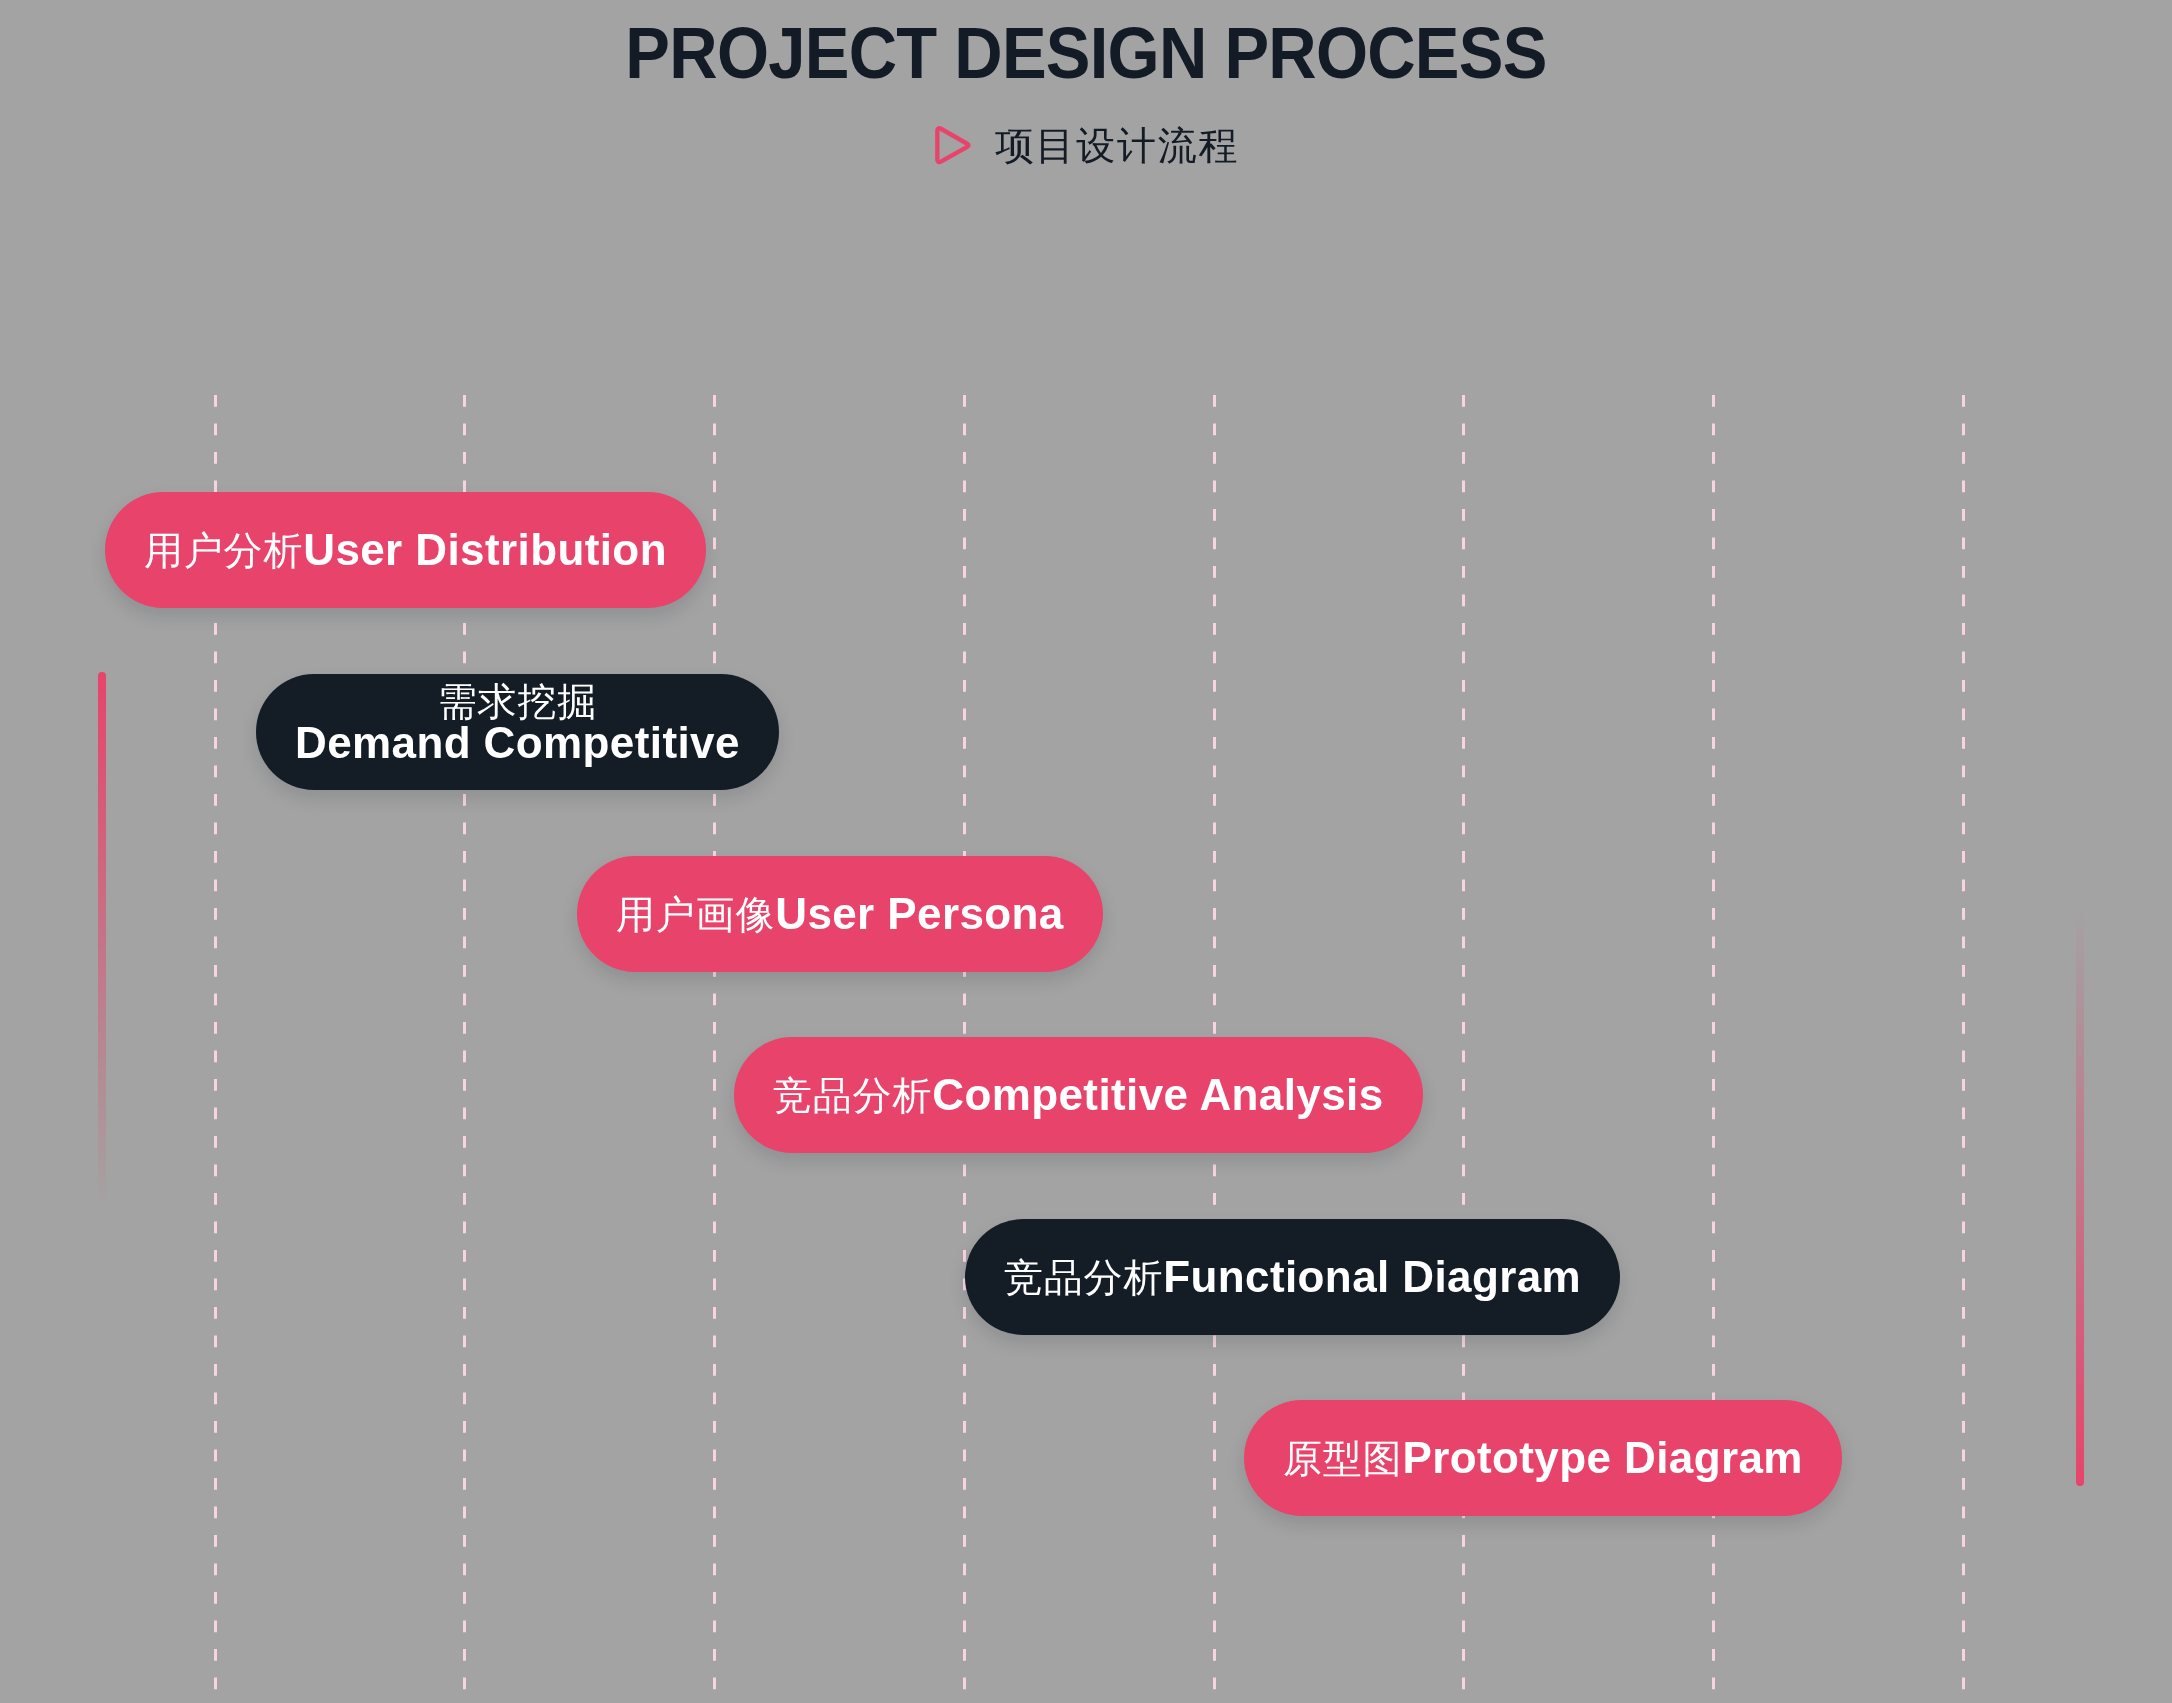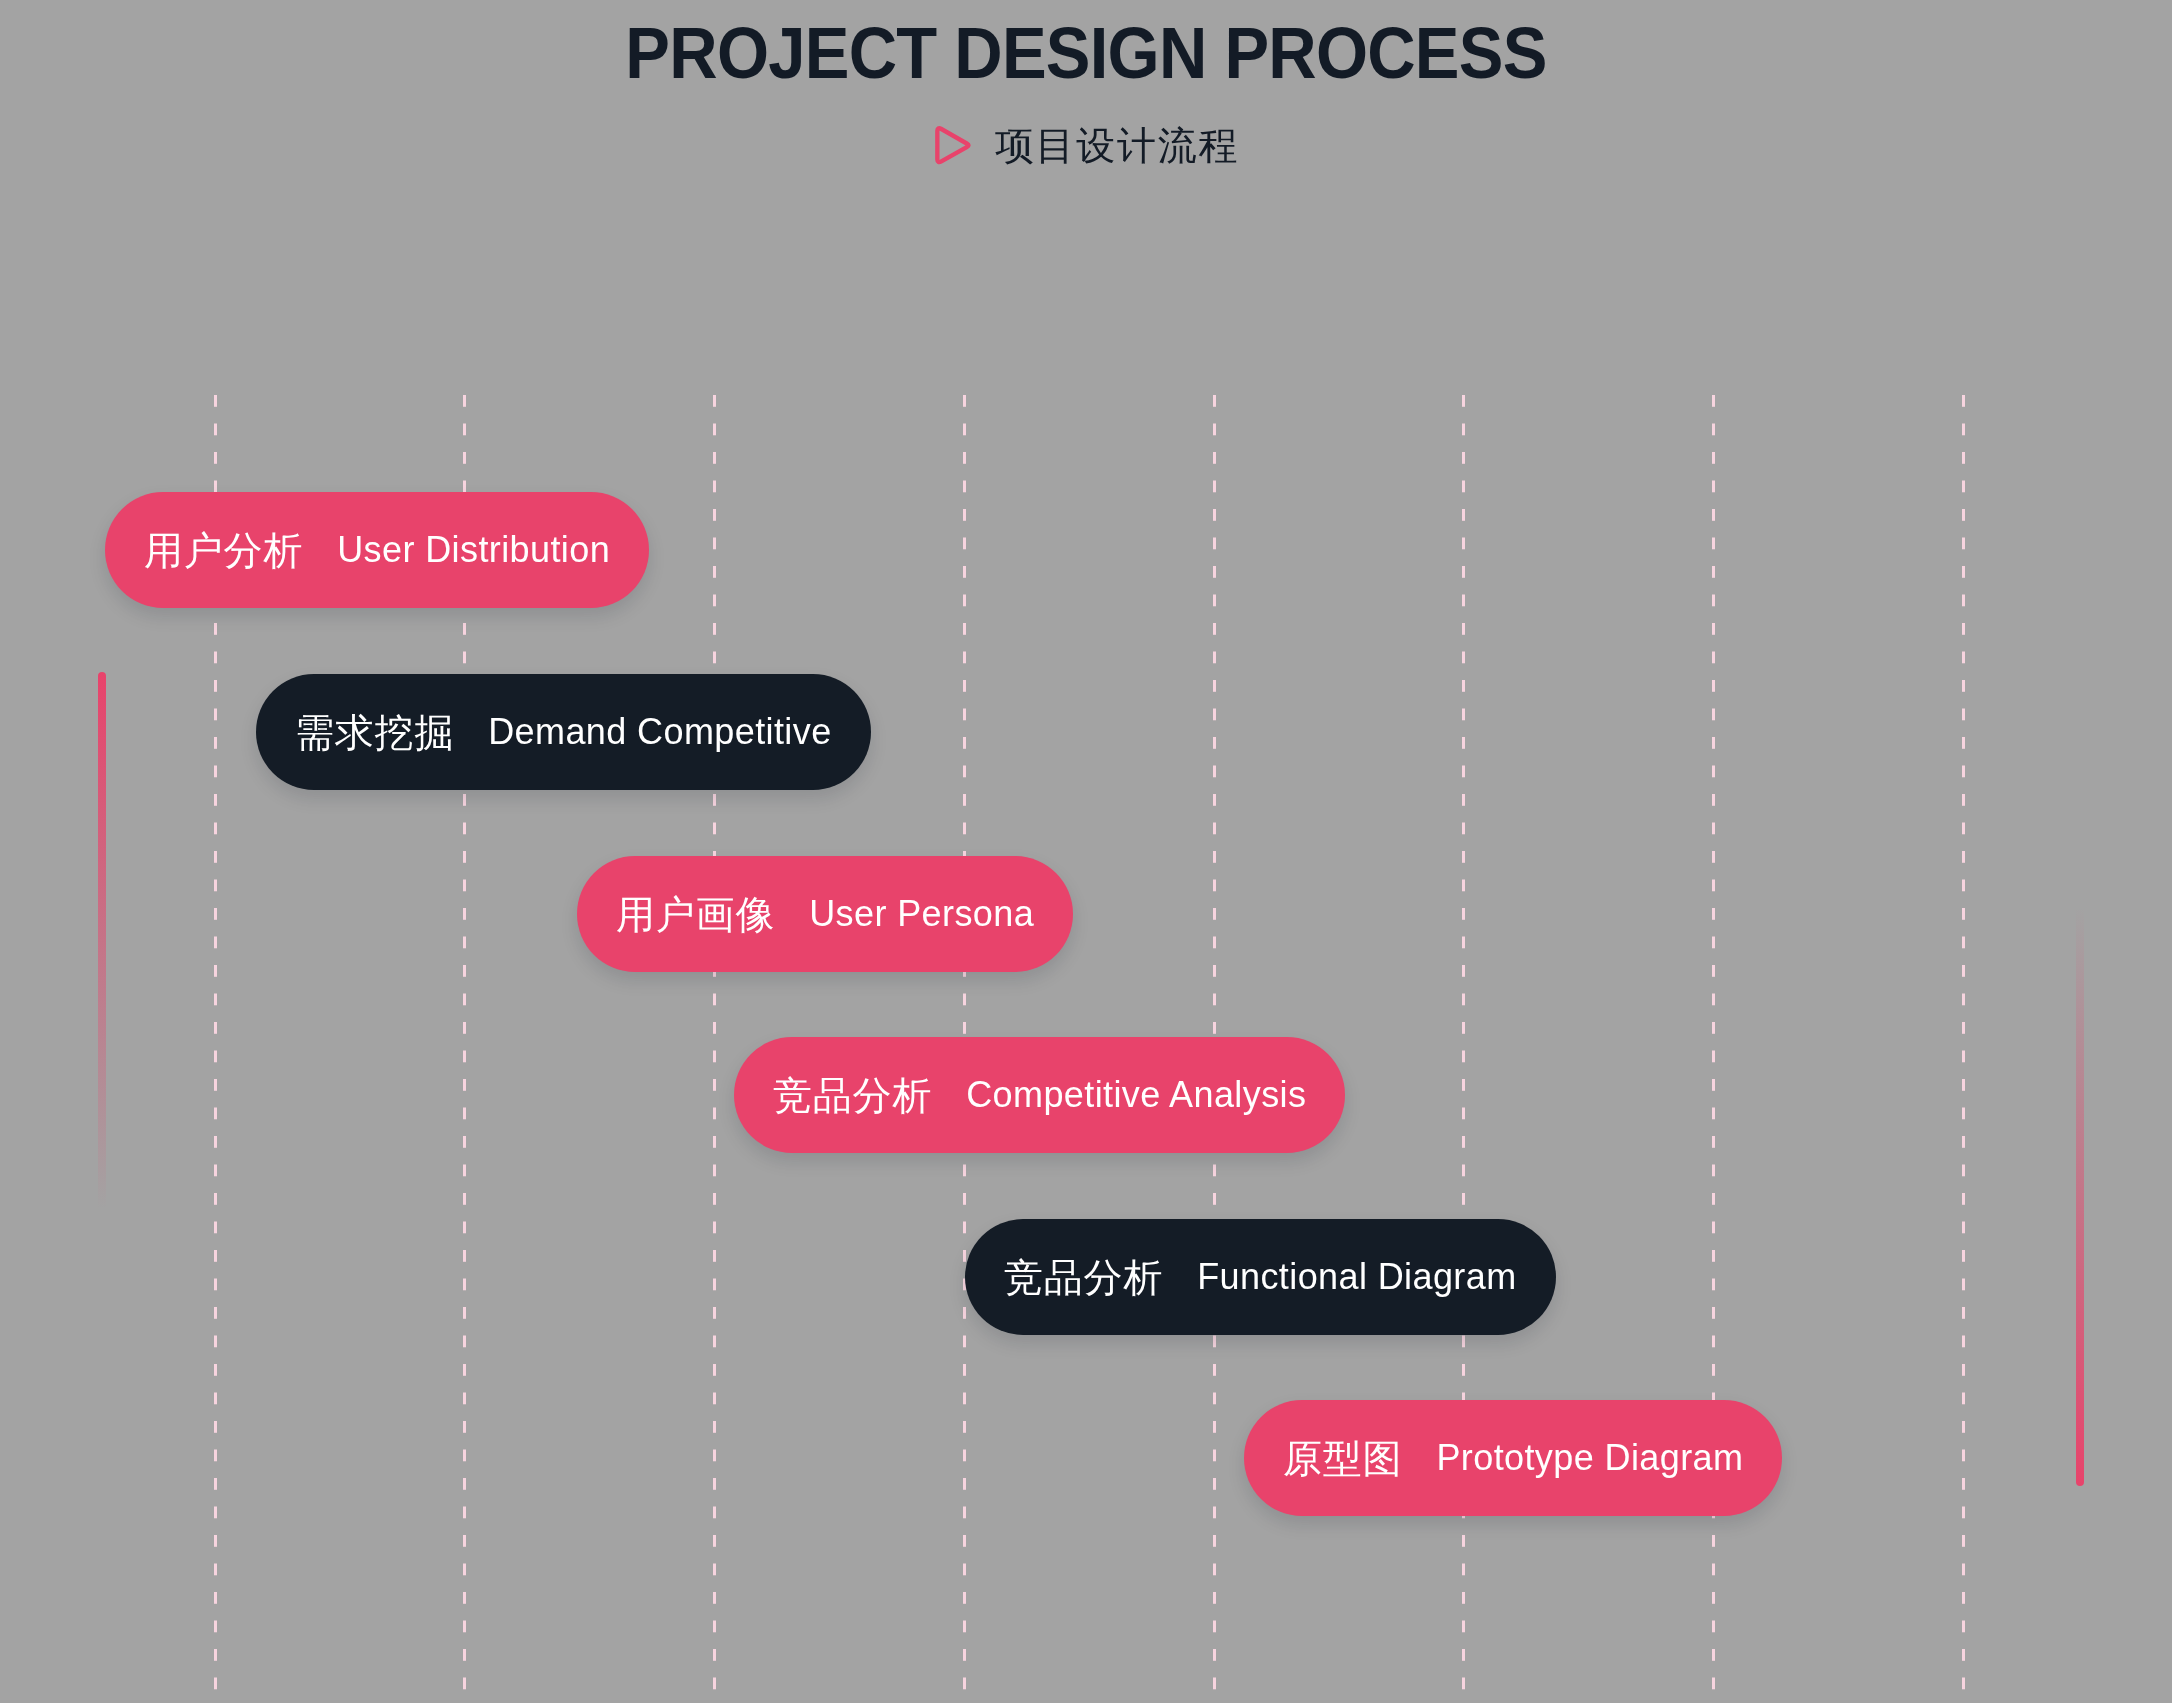--- a/index.html
+++ b/index.html
@@ -126,26 +126,25 @@
   .pill .cn {
     font-family: "Liberation Sans", "DejaVu Sans", sans-serif;
     font-size: 39px;
     line-height: 1;
     font-weight: 400;
     color: #ffffff;
     letter-spacing: 0.8px;
   }
   .pill .en {
     font-family: "Liberation Sans", "DejaVu Sans", sans-serif;
-    font-size: 36px;
+    font-size: 44px;
     line-height: 1;
-    font-weight: 400;
+    font-weight: 700;
     color: #ffffff;
     letter-spacing: 0.4px;
-    margin-left: 34px;
   }
 </style>
 </head>
 <body>
 
 <div id="stage">
 
   <div id="grid-layer">
       <div class="grid-line" style="left: 214px; top: 395px; height: 1309px;"></div>
       <div class="grid-line" style="left: 463px; top: 395px; height: 1309px;"></div>
@@ -172,21 +171,21 @@
       </span>
       <span class="sub-title">项目设计流程</span>
     </div>
   </div>
 
   <div class="steps" id="steps-layer">
       <div class="pill pink" style="left: 105px; top: 492px;">
         <span class="cn">用户分析</span>
         <span class="en">User Distribution</span>
       </div>
-      <div class="pill dark" style="left: 256px; top: 674px;">
+      <div class="pill dark" style="left: 256px; top: 674px; flex-direction: column;">
         <span class="cn">需求挖掘</span>
         <span class="en">Demand Competitive</span>
       </div>
       <div class="pill pink" style="left: 577px; top: 856px;">
         <span class="cn">用户画像</span>
         <span class="en">User Persona</span>
       </div>
       <div class="pill pink" style="left: 734px; top: 1037px;">
         <span class="cn">竞品分析</span>
         <span class="en">Competitive Analysis</span>

